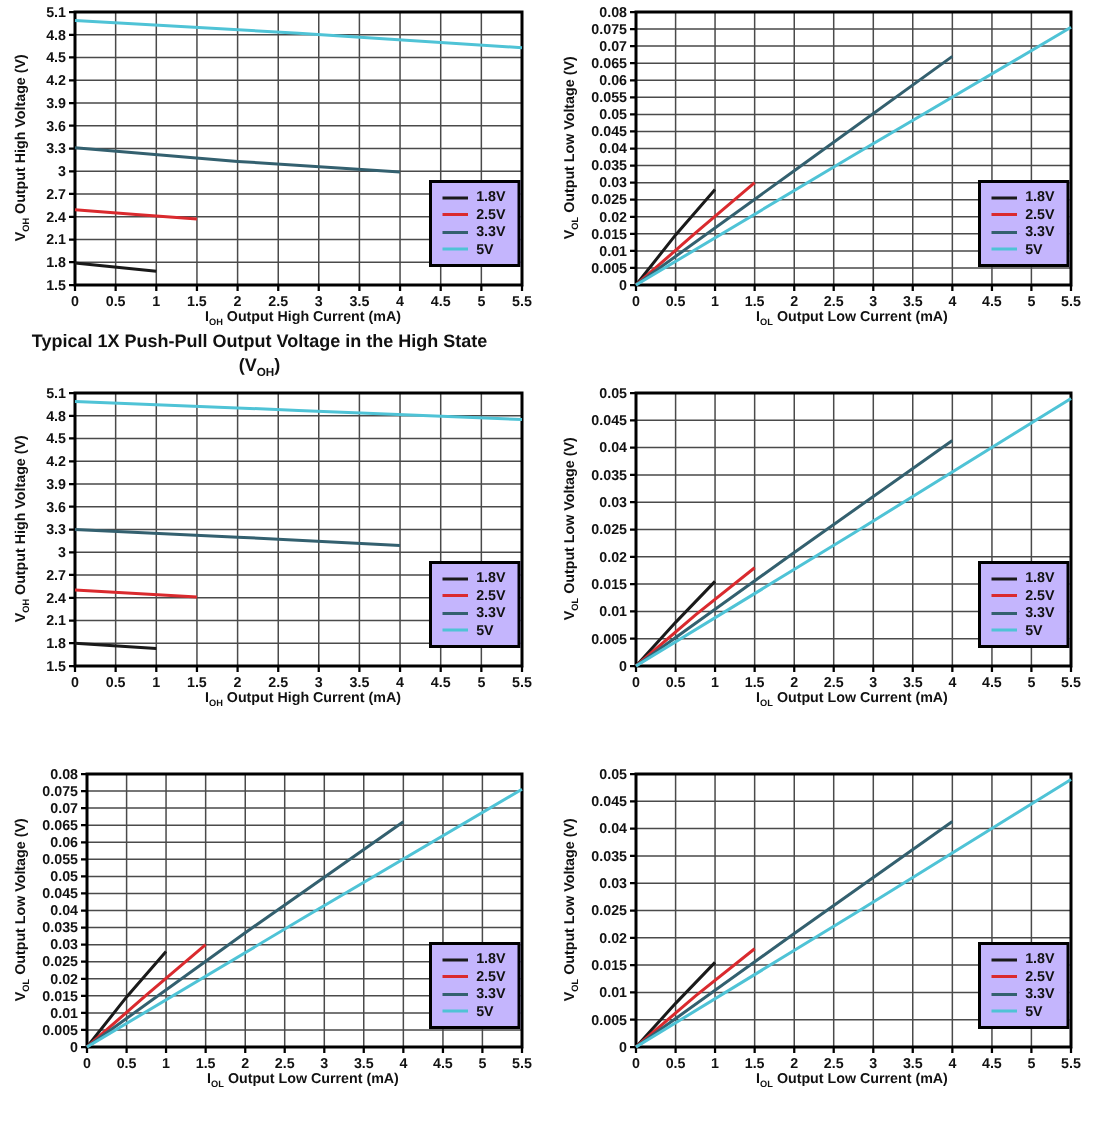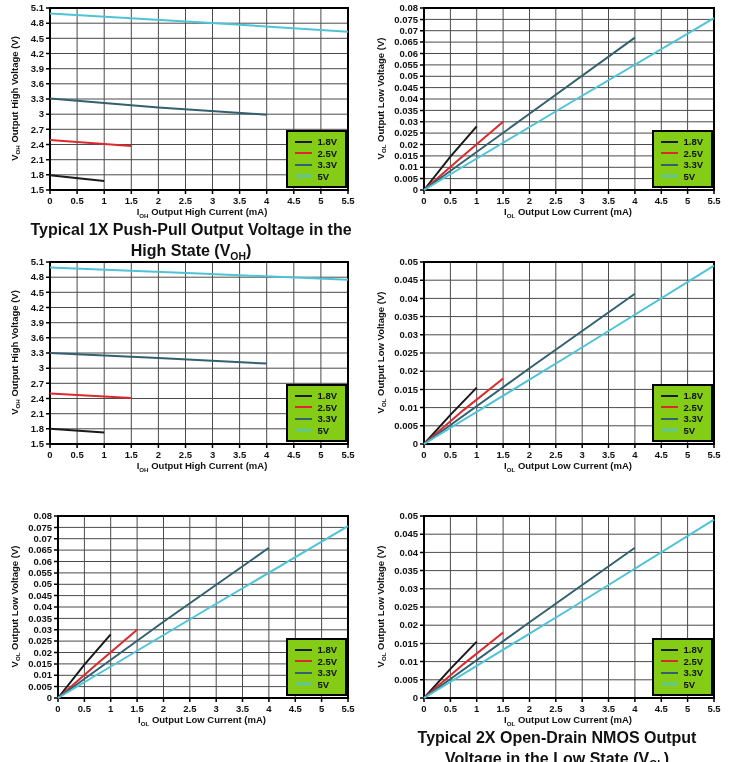--- a/index.html
+++ b/index.html
@@ -8,24 +8,24 @@
   .page { width:732px; height:762px; display:grid;
           grid-template-columns:366px 366px; grid-template-rows:254px 254px 254px; }
   .cell { position:relative; width:366px; height:254px; }
   .plot { position:absolute; left:0; top:0; width:366px; height:254px; }
   svg text { font:700 9.5px "Liberation Sans", sans-serif; fill:#111; }
   .ylabel { position:absolute; left:-77px; top:92px; width:182px; height:13px;
             line-height:13px; text-align:center; font-size:9.5px; font-weight:700;
             transform:rotate(-90deg); white-space:nowrap; }
   .xlabel { position:absolute; left:56px; top:206px; width:292px; text-align:center;
             font-size:9.5px; font-weight:700; }
-  .title  { position:absolute; left:30px; top:220px; width:322px; text-align:center;
-            font-size:16px; font-weight:700; line-height:1.3; }
+  .title  { position:absolute; left:12px; top:220px; width:322px; text-align:center;
+            font-size:12px; font-weight:700; line-height:1.3; }
   sub { font-size:0.65em; }
-  .legend { position:absolute; right:19px; bottom:66px; background:#84cc16;
+  .legend { position:absolute; right:19px; bottom:76px; background:#c4b5fd;
             border:2px solid #000; padding:4px 8px 4px 7px; }
   .lrow { display:flex; align-items:center; height:11.5px; }
   .lswatch { display:inline-block; width:17px; height:2px; margin-right:5px; flex:none; }
   .llabel { font-size:9.5px; font-weight:700; white-space:nowrap; }
 </style>
 </head>
 <body>
 
 <div class="page">
 
@@ -367,16 +367,15 @@
         <div class="lrow">
           <span class="lswatch" style="background: rgb(51, 96, 111);"></span>
           <span class="llabel">3.3V</span>
         </div>
         <div class="lrow">
           <span class="lswatch" style="background: rgb(79, 195, 214);"></span>
           <span class="llabel">5V</span>
         </div>
       </div>
     <div class="xlabel"><span>I</span><sub>OL</sub><span> Output Low Current (mA)</span></div>
-    <div class="title"><span>Typical 2X Open-Drain NMOS Output Voltage in the Low State (V</span><sub>OL</sub><span>)</span></div>
   </div>
 
 </div>
 
 </body></html>

